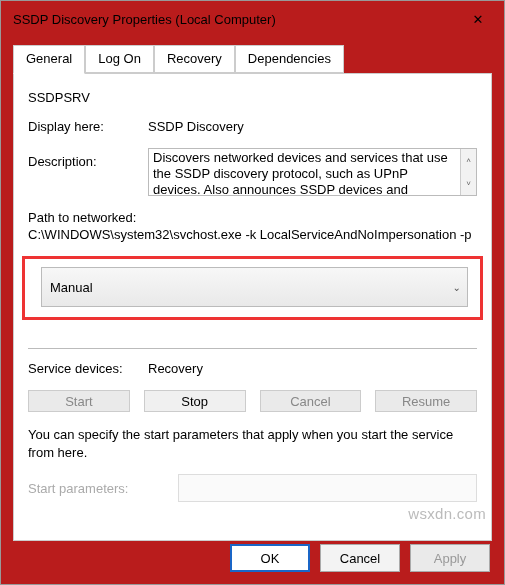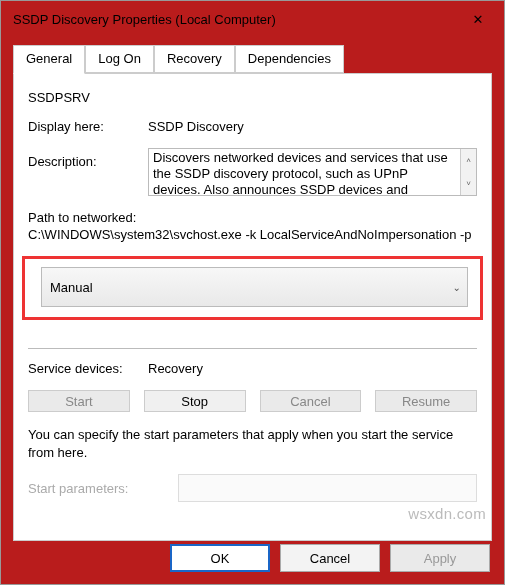--- a/index.html
+++ b/index.html
@@ -29,21 +29,21 @@
     .combo .chev { font-size: 10px; color: #555; }
     hr.sep { border: none; border-top: 1px solid #bbb; margin: 28px 0 12px; }
     .btn-row { display: flex; gap: 14px; margin-bottom: 14px; }
     .btn { flex: 1; height: 22px; border: 1px solid #ccc; background: #eaeaea; display: flex; align-items: center; justify-content: center; color: #888; }
     .btn.enabled { color: #000; background: #f0f0f0; }
     .hint { margin-bottom: 12px; line-height: 18px; }
     .param-row { display: flex; align-items: center; }
     .param-row .label { color: #aaa; width: 150px; }
     .param-input { flex: 1; height: 28px; border: 1px solid #ddd; }
     .footer { position: absolute; bottom: 12px; right: 14px; display: flex; gap: 10px; }
-    .fbtn { width: 100px; height: 28px; border: 1px solid #aaa; background: #f3f3f3; display: flex; align-items: center; justify-content: center; }
+    .fbtn { width: 80px; height: 28px; border: 1px solid #aaa; background: #f3f3f3; display: flex; align-items: center; justify-content: center; }
     .fbtn.primary { border: 2px solid #1a66c7; background: #fff; }
     .fbtn.disabled { color: #999; background: #eaeaea; }
     .watermark { position: absolute; bottom: 62px; right: 18px; font-size: 15px; color: #bbb; letter-spacing: 0.3px;}
   </style>
 </head>
 <body>
 
 <div class="window">
   <div class="titlebar">
     <span class="title">SSDP Discovery Properties (Local Computer)</span>

